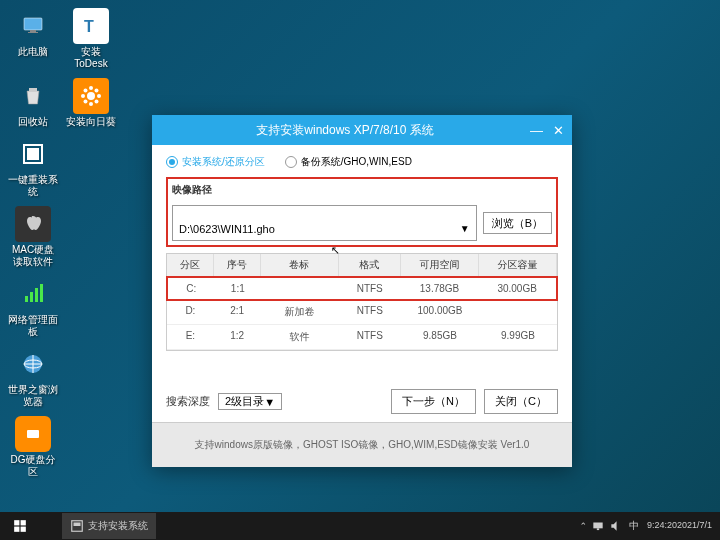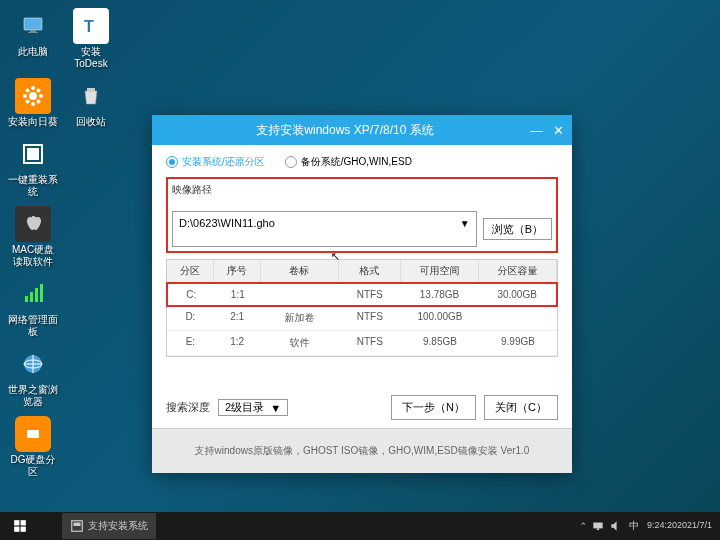--- a/index.html
+++ b/index.html
@@ -25,38 +25,38 @@
 
 .installer-body { padding: 10px 14px 8px; }
 .radio-row { display: flex; gap: 20px; align-items: center; margin-bottom: 8px; font-size: 10px; }
 .radio-item { display: flex; align-items: center; gap: 4px; cursor: pointer; }
 .radio-circle { width: 12px; height: 12px; border: 1.5px solid #999; border-radius: 50%; display: flex; align-items: center; justify-content: center; }
 .radio-circle.selected { border-color: #29a9e8; }
 .radio-circle.selected::after { content: ''; width: 6px; height: 6px; background: #29a9e8; border-radius: 50%; }
 .radio-item.selected { color: #29a9e8; }
 
 .path-section { border: 2px solid #d93025; padding: 4px; margin-bottom: 6px; }
-.path-label { font-size: 10px; color: #333; margin-bottom: 14px; }
+.path-label { font-size: 10px; color: #333; margin-bottom: 8px; font-weight: bold; }
 .path-row { display: flex; gap: 6px; align-items: center; }
-.path-input { flex: 1; border: 1px solid #999; height: 14px; padding: 17px 6px; font-size: 11px; display: flex; align-items: flex-end; justify-content: space-between; background: #fff; }
+.path-input { flex: 1; border: 1px solid #999; height: 14px; padding: 17px 6px; font-size: 11px; display: flex; align-items: flex-start; justify-content: space-between; background: #fff; }
 .path-input .arrow { font-size: 10px; }
 .browse-btn { border: 1px solid #999; background: #fff; height: 22px; padding: 0 8px; font-size: 11px; cursor: pointer; }
 
 .table-section { border: 1px solid #ccc; }
 .table-header { background: #f0f0f0; display: flex; font-size: 10px; color: #333; border-bottom: 1px solid #ccc; }
 .table-header .th { padding: 4px 2px; text-align: center; border-right: 1px solid #ddd; }
 .table-row { display: flex; font-size: 10px; color: #555; border-bottom: 1px solid #eee; }
 .table-row .td { padding: 5px 2px; text-align: center; }
 .table-row.highlighted { border: 2px solid #d93025; margin: -1px; }
 .col1 { width: 12%; } .col2 { width: 12%; } .col3 { width: 20%; } .col4 { width: 16%; } .col5 { width: 20%; } .col6 { width: 20%; }
 .cursor-indicator { position: absolute; pointer-events: none; font-size: 11px; color: #000; }
 
 .bottom-controls { display: flex; align-items: center; gap: 8px; margin-top: 38px; font-size: 11px; }
 .depth-label { color: #333; }
-.depth-select { border: 1px solid #999; padding: 0 6px; font-size: 11px; display: flex; align-items: center; gap: 6px; cursor: pointer; }
+.depth-select { border: 1px solid #999; padding: 0 6px; font-size: 11px; display: flex; align-items: center; cursor: pointer; }
 .spacer { flex: 1; }
 .action-btn { border: 1px solid #999; background: #fff; padding: 4px 10px; font-size: 11px; cursor: pointer; }
 
 .footer-bar { background: #e8e8e8; color: #666; font-size: 10px; text-align: center; padding: 15px; border-top: 1px solid #ccc; }
 
 
 .taskbar { position: absolute; bottom: 0; left: 0; right: 0; height: 28px; background: #1a1a1a; display: flex; align-items: center; padding: 0 4px; }
 .start-btn { width: 32px; height: 24px; display: flex; align-items: center; justify-content: center; cursor: pointer; }
 .start-btn svg { width: 14px; height: 14px; }
 .task-item { background: #3a3a3a; height: 22px; display: flex; align-items: center; gap: 4px; padding: 13px 8px; margin-left: 26px; color: #ccc; font-size: 10px; cursor: pointer; }
@@ -84,46 +84,46 @@
     <div class="desktop-icon">
       <div class="icon-img icon-white">
           <svg viewBox="0 0 24 24">
             <text x="5" y="18" font-size="16" font-weight="bold" fill="#2a7ab0">T</text>
           </svg>
         </div>
       <div class="label">安装ToDesk</div>
     </div>
   </div>
   <div class="icon-group">
+    <div class="desktop-icon">
+      <div class="icon-img">
+          <svg viewBox="0 0 24 24" fill="#ddd">
+            <path d="M6 7h12l-1.5 13h-9z" fill="#e0e0e0" stroke="#999" stroke-width="0.5"></path>
+            <rect x="8" y="4" width="8" height="3" fill="#ccc"></rect>
+          </svg>
+        </div>
+      <div class="label">回收站</div>
+    </div>
     <div class="desktop-icon">
       <div class="icon-img icon-orange">
           <svg viewBox="0 0 24 24">
             <circle cx="12" cy="12" r="4" fill="#fff"></circle>
             <g fill="#fff">
               <circle cx="12" cy="4" r="2"></circle>
               <circle cx="12" cy="20" r="2"></circle>
               <circle cx="4" cy="12" r="2"></circle>
               <circle cx="20" cy="12" r="2"></circle>
               <circle cx="6.5" cy="6.5" r="2"></circle>
               <circle cx="17.5" cy="6.5" r="2"></circle>
               <circle cx="6.5" cy="17.5" r="2"></circle>
               <circle cx="17.5" cy="17.5" r="2"></circle>
             </g>
           </svg>
         </div>
       <div class="label">安装向日葵</div>
-    </div>
-    <div class="desktop-icon">
-      <div class="icon-img">
-          <svg viewBox="0 0 24 24" fill="#ddd">
-            <path d="M6 7h12l-1.5 13h-9z" fill="#e0e0e0" stroke="#999" stroke-width="0.5"></path>
-            <rect x="8" y="4" width="8" height="3" fill="#ccc"></rect>
-          </svg>
-        </div>
-      <div class="label">回收站</div>
     </div>
   </div>
   <div class="desktop-icon">
     <div class="icon-img">
         <svg viewBox="0 0 24 24" fill="none" stroke="#fff" stroke-width="2">
           <rect x="3" y="3" width="18" height="18"></rect>
           <rect x="7" y="7" width="4" height="4" fill="#fff"></rect>
           <rect x="13" y="7" width="4" height="4" fill="#fff"></rect>
           <rect x="7" y="13" width="4" height="4" fill="#fff"></rect>
           <rect x="13" y="13" width="4" height="4" fill="#fff"></rect>

